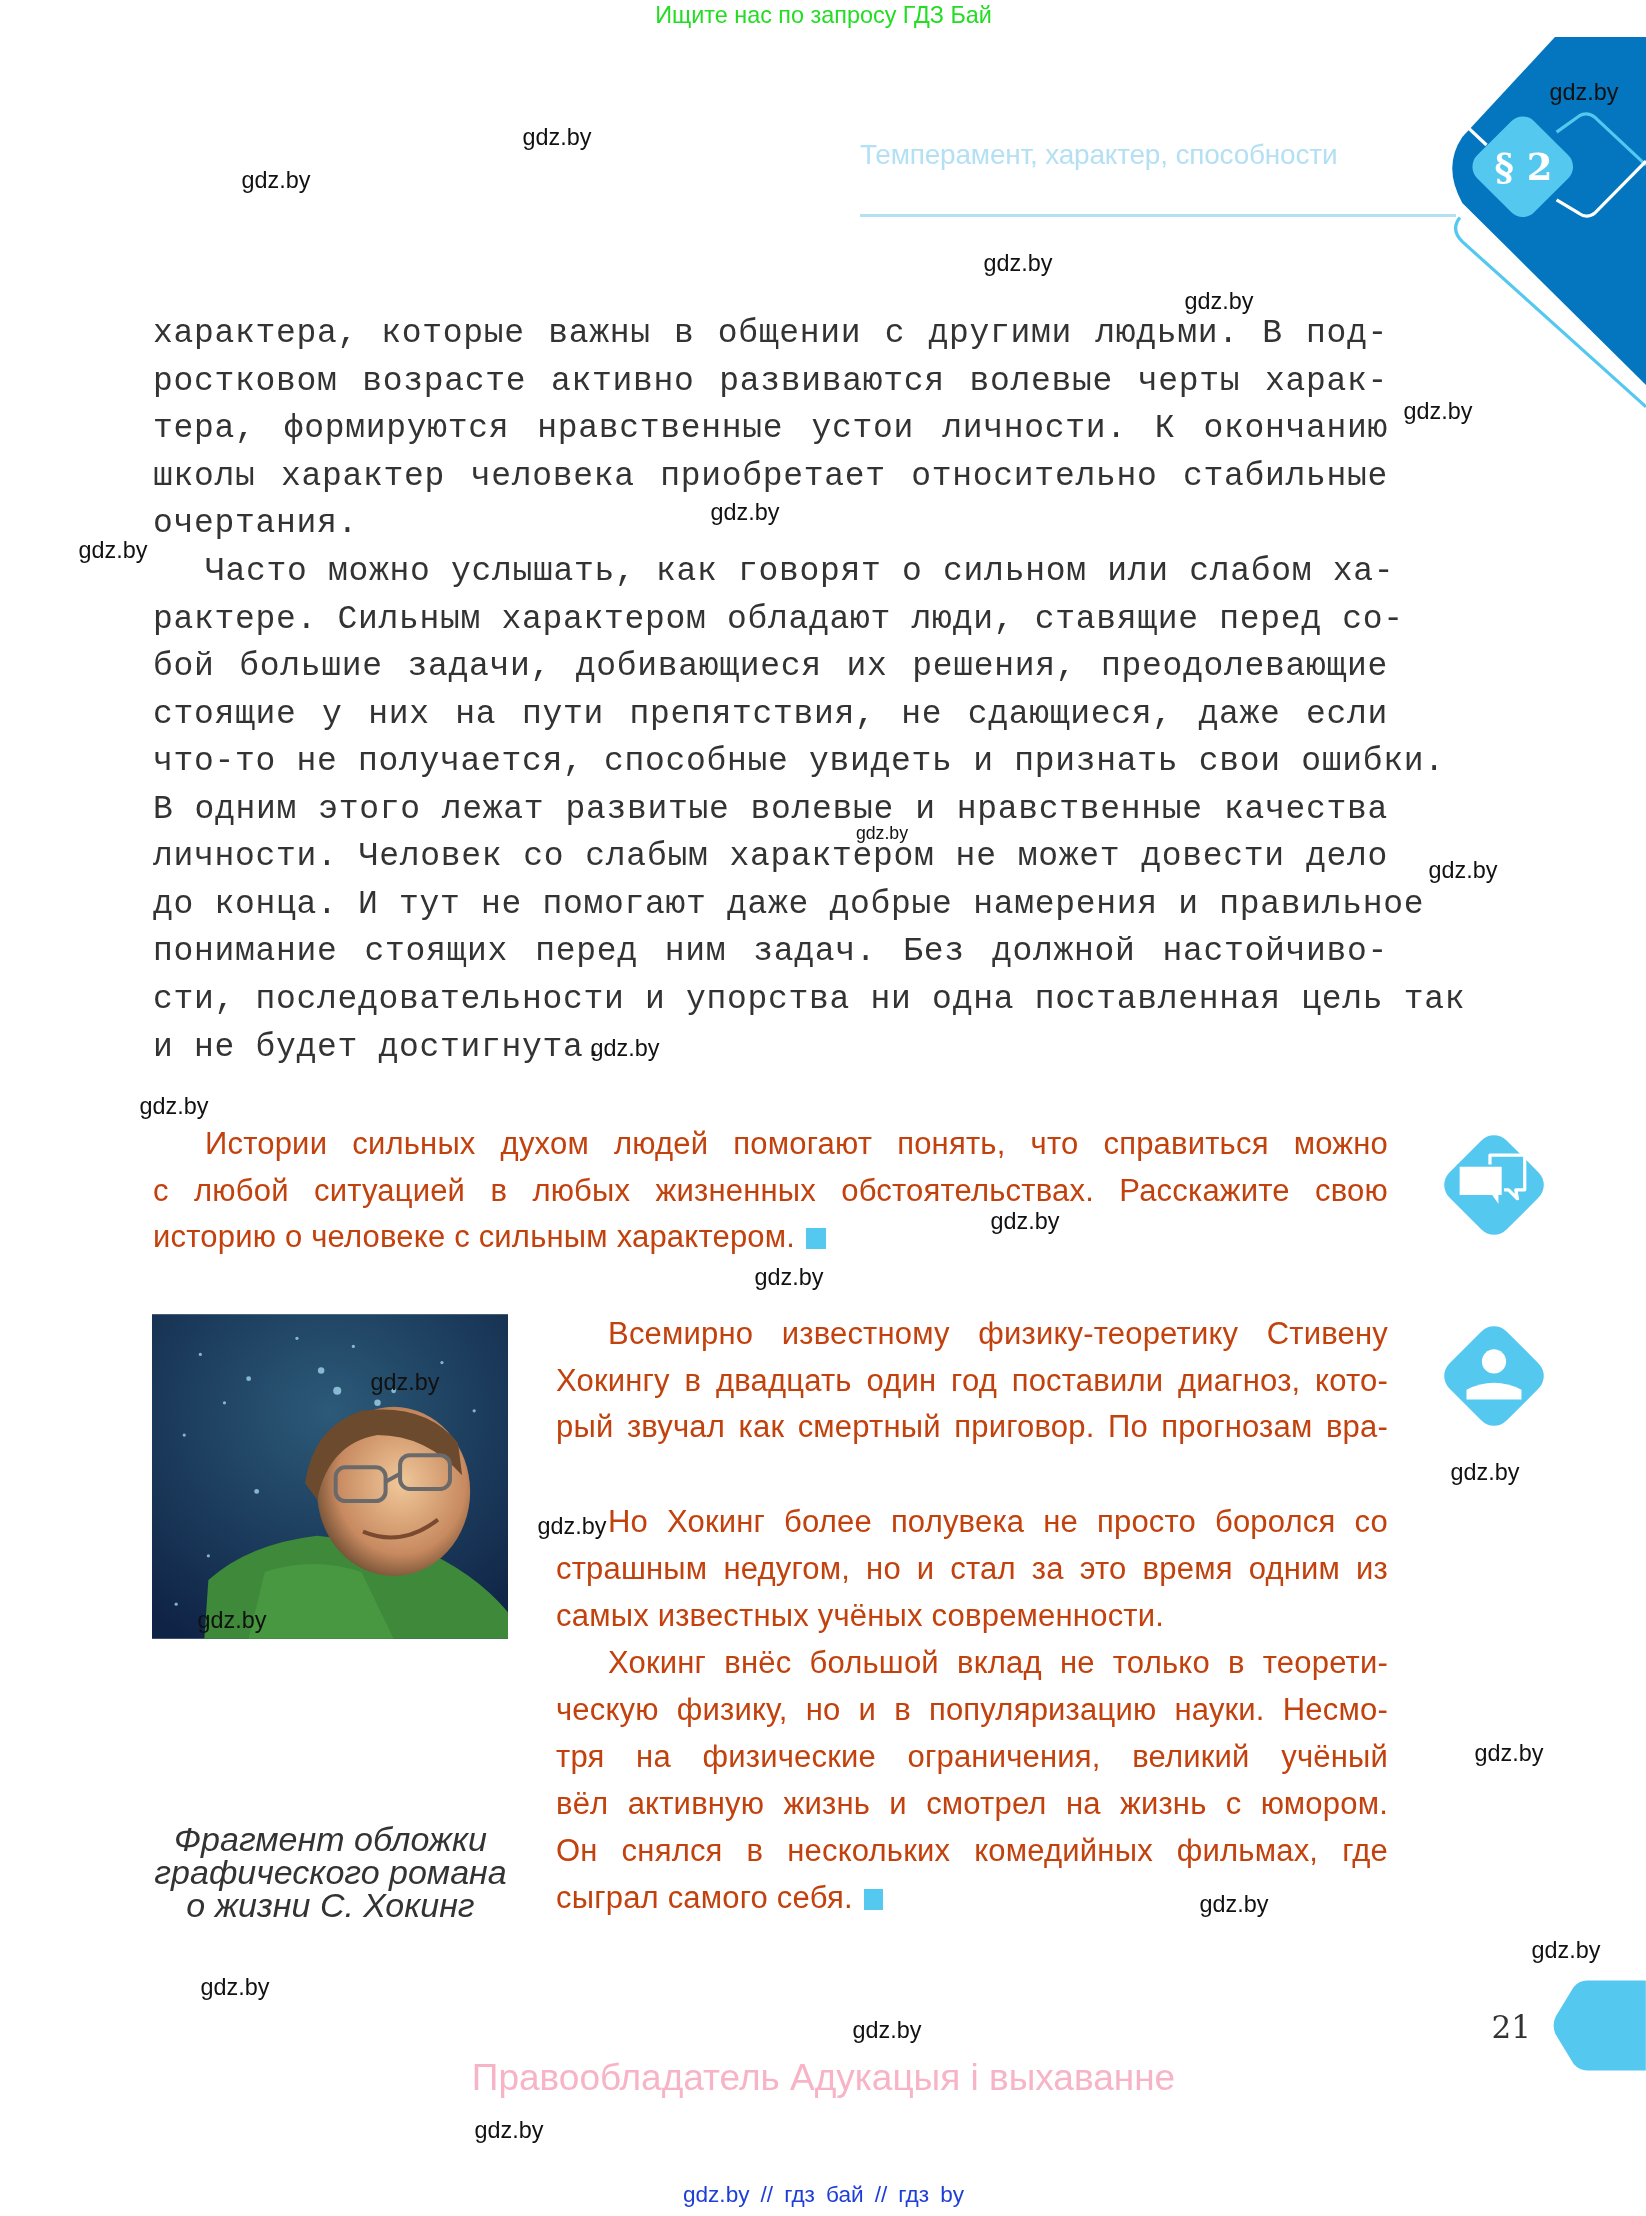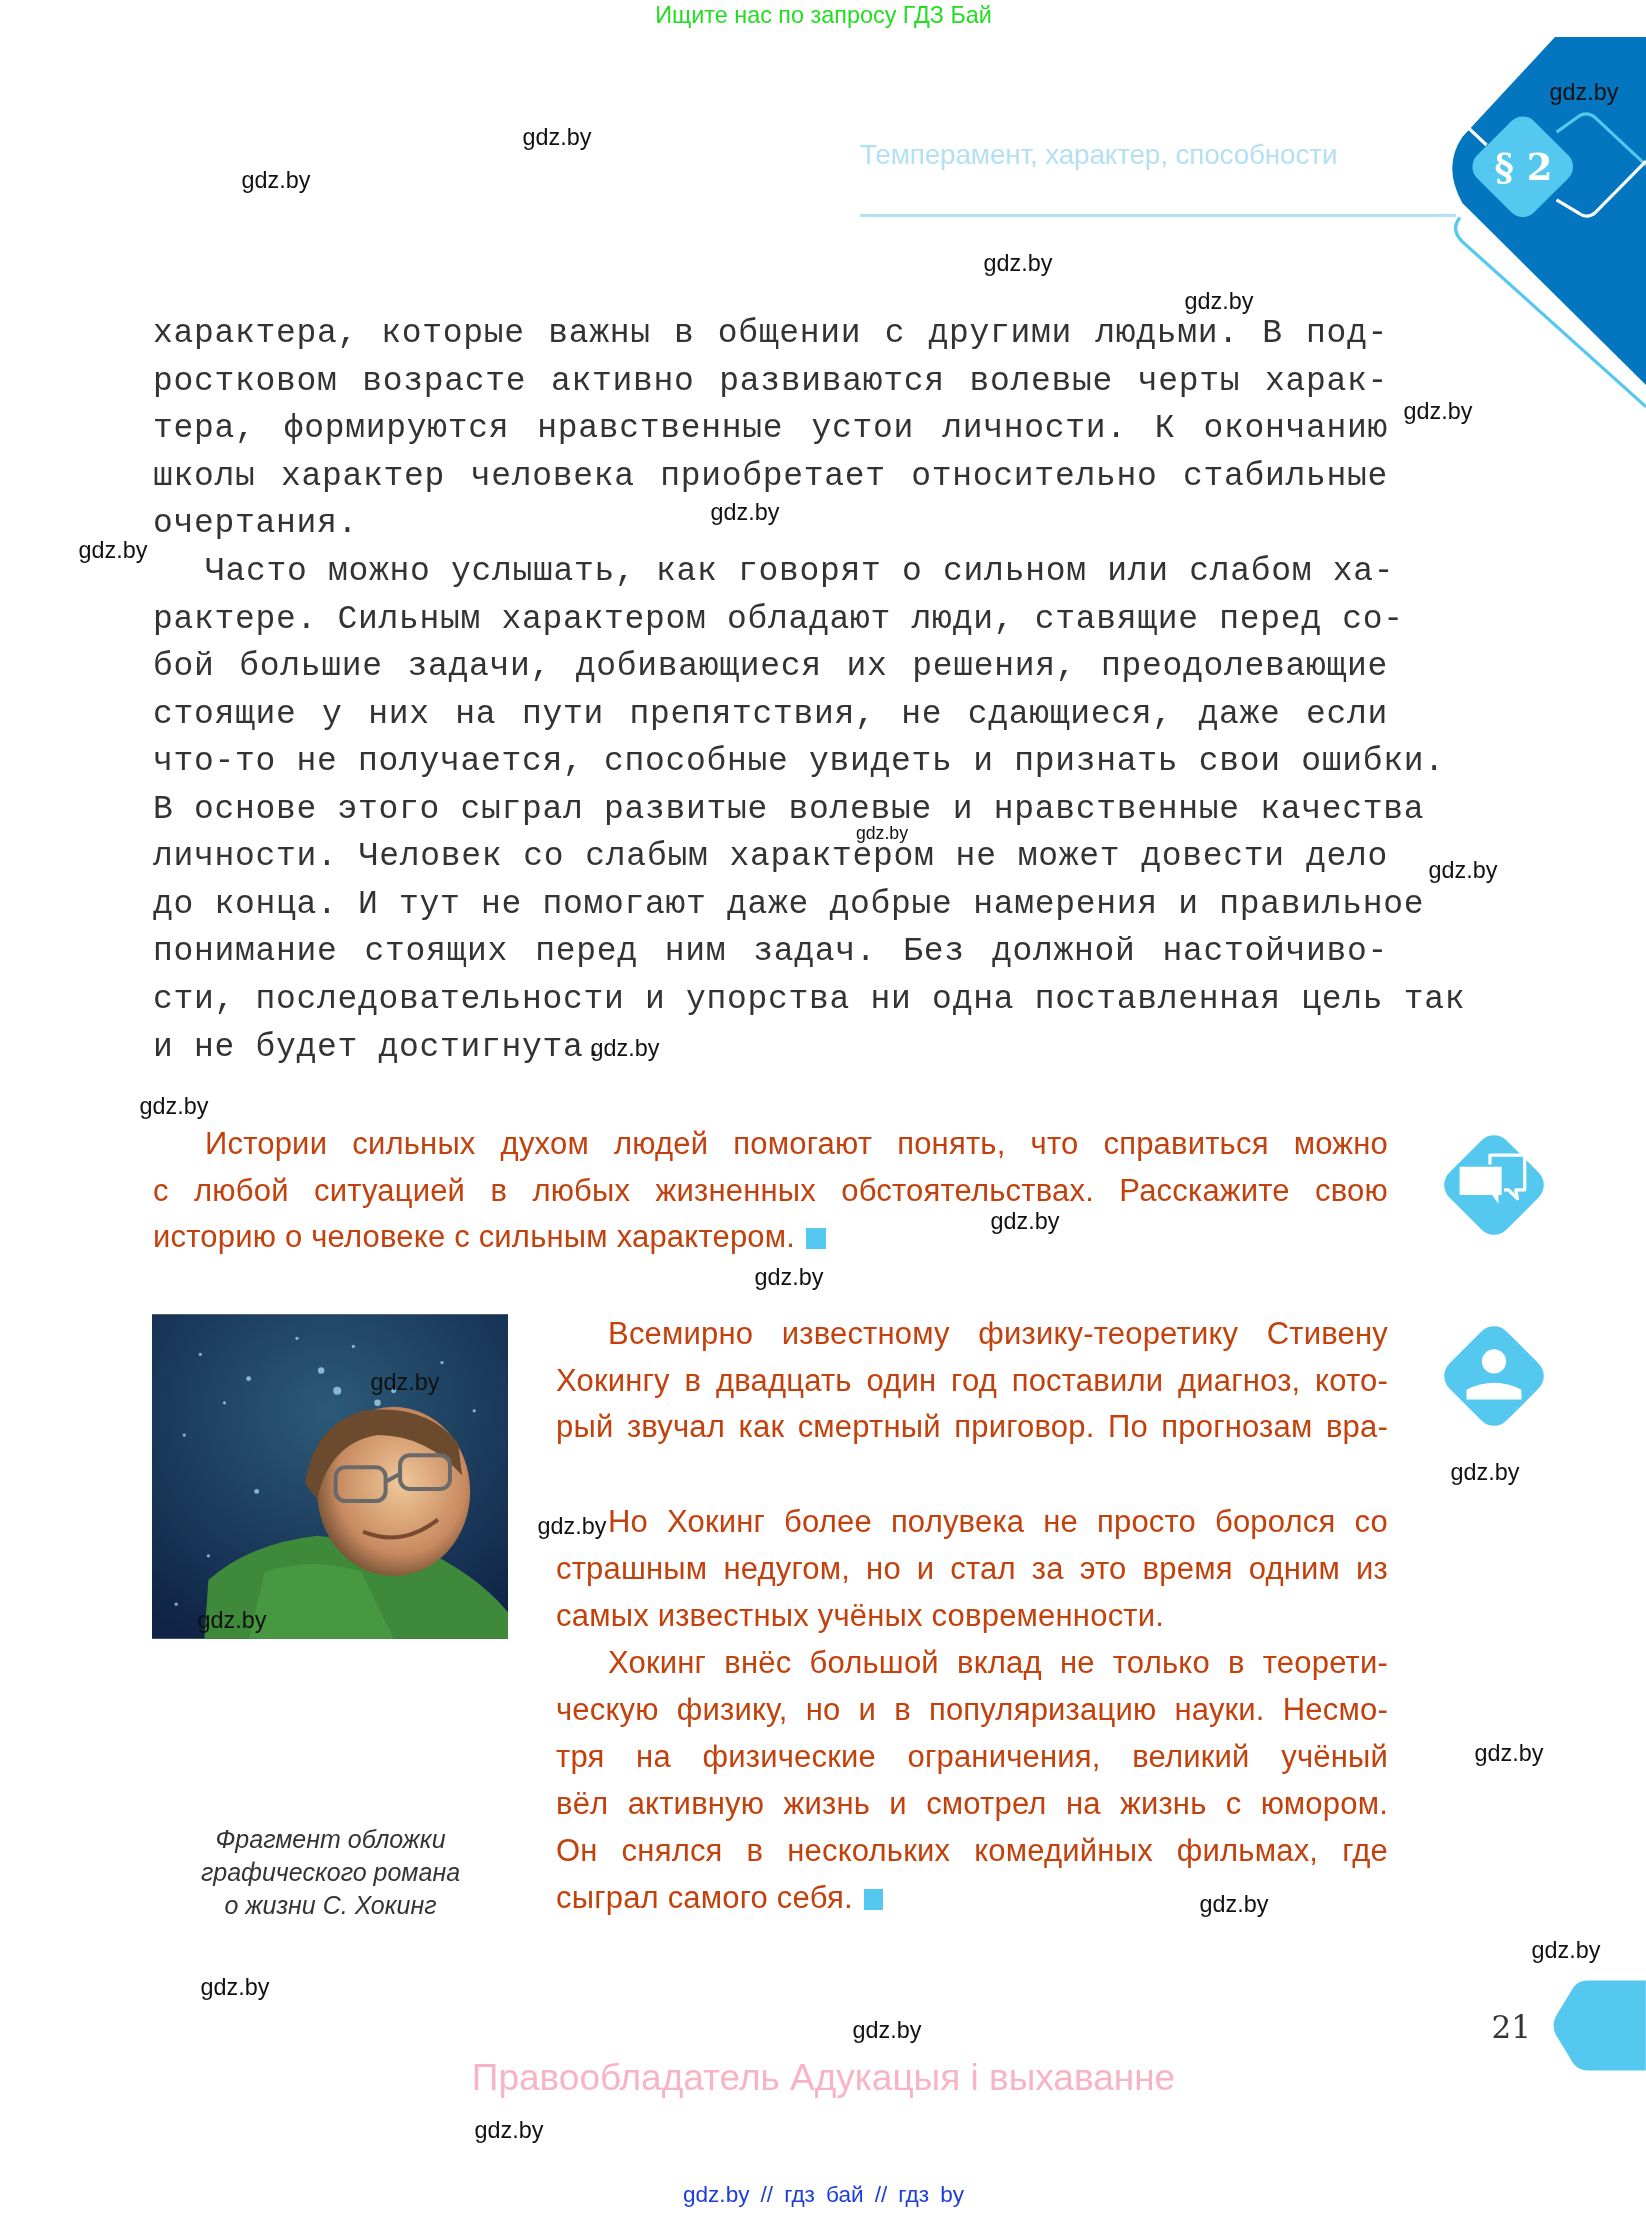--- a/index.html
+++ b/index.html
@@ -12,21 +12,21 @@
   .runline{left:860px;top:214px;width:596px;height:3.2px;background:#b4e0f4;}
   .par{left:153px;width:1235px;}
   .line{position:absolute;left:0;width:100%;white-space:nowrap;text-align:justify;text-align-last:justify;}
   .line.last{text-align-last:left;}
   .line.indent{padding-left:52px;box-sizing:border-box;}
   .s-body .line{font-size:33px;height:48px;line-height:48px;letter-spacing:0.7px;}
   .ss .line{font-size:31px;height:47px;line-height:47px;letter-spacing:0.2px;}
   .endmark{display:inline-block;width:19.3px;height:21px;background:#55c8f0;margin-left:11.3px;vertical-align:-1.6px;}
   .wm{font-family:"Liberation Sans","DejaVu Sans",sans-serif;font-size:23.4px;color:#111;white-space:nowrap;transform:translate(-50%,-50%);}
   .photo{left:152px;top:1314px;width:356px;height:325px;overflow:hidden;}
-  .caption{left:153px;top:1823px;width:355px;text-align:center;font-family:"Liberation Sans",sans-serif;font-style:italic;font-size:25px;line-height:33px;color:#333;}
+  .caption{left:153px;top:1823px;width:355px;text-align:center;font-family:"Liberation Sans",sans-serif;font-style:italic;font-size:34px;line-height:33px;color:#333;}
   .pagenum{left:1467px;top:2009px;width:64px;text-align:right;font-family:"DejaVu Serif",serif;font-size:31px;color:#333;}
   .rights{left:0;width:1647px;top:2057px;text-align:center;font-family:"Liberation Sans",sans-serif;font-size:37px;color:#f7b4c6;}
   .footer{left:0;width:1647px;top:2182px;text-align:center;font-family:"Liberation Sans",sans-serif;font-size:22.6px;color:#1e3ed8;word-spacing:4.8px;}
 </style>
 </head>
 <body>
 
 <div class="abs topnote">Ищите нас по запросу ГДЗ Бай</div>
 
 <svg class="abs" style="left:1418px;top:24px;" width="228" height="387" viewBox="1760 30 283 480">
@@ -49,21 +49,21 @@
   <div class="line" style="top:143px">школы характер человека приобретает относительно стабильные</div>
   <div class="line last" style="top:190px">очертания.</div>
 </div>
 
 <div class="abs par serif s-body" style="top:548px;height:532px;">
   <div class="line indent" style="top:0px">Часто можно услышать, как говорят о сильном или слабом ха-</div>
   <div class="line" style="top:48px">рактере. Сильным характером обладают люди, ставящие перед со-</div>
   <div class="line" style="top:95px">бой большие задачи, добивающиеся их решения, преодолевающие</div>
   <div class="line" style="top:143px">стоящие у них на пути препятствия, не сдающиеся, даже если</div>
   <div class="line" style="top:190px">что-то не получается, способные увидеть и признать свои ошибки.</div>
-  <div class="line" style="top:238px">В основе этого сыграл развитые волевые и нравственные качества</div>
+  <div class="line" style="top:238px">В одним этого лежат развитые волевые и нравственные качества</div>
   <div class="line" style="top:285px">личности. Человек со слабым характером не может довести дело</div>
   <div class="line" style="top:333px">до конца. И тут не помогают даже добрые намерения и правильное</div>
   <div class="line" style="top:380px">понимание стоящих перед ним задач. Без должной настойчиво-</div>
   <div class="line" style="top:428px">сти, последовательности и упорства ни одна поставленная цель так</div>
   <div class="line last" style="top:476px">и не будет достигнута.</div>
 </div>
 
 <div class="abs par sans ss" style="top:1120px;height:145px;">
   <div class="line indent" style="top:0px">Истории сильных духом людей помогают понять, что справиться можно</div>
   <div class="line" style="top:47px">с любой ситуацией в любых жизненных обстоятельствах. Расскажите свою</div>

